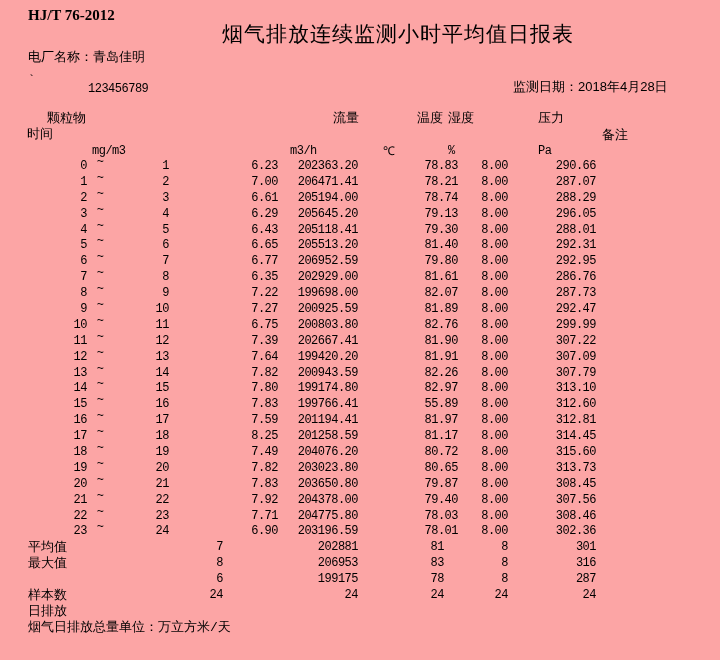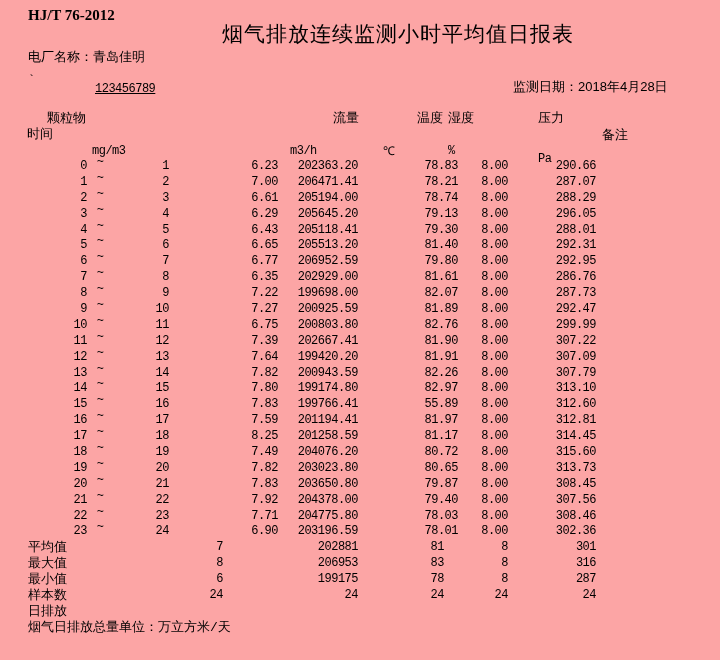--- a/index.html
+++ b/index.html
@@ -43,37 +43,37 @@
 <div class="page">
 
   <div class="abs std" style="left:28px; top:7px;">HJ/T 76-2012</div>
 
   <div class="abs title" style="left:222px; top:20px;">烟气排放连续监测小时平均值日报表</div>
 
   <div class="abs cjk" style="left:28px; top:49px;text-align:right;">电厂名称：青岛佳明</div>
 
   <div class="abs num" style="left:28px; top:74px;">`</div>
 
-  <div class="abs num" style="left:95px; top:82px;text-decoration:underline;">123456789</div>
+  <div class="abs num" style="left:88px; top:82px;">123456789</div>
 
   <div class="abs cjk" style="left:513px; top:79px;">监测日期：2018年4月28日</div>
 
   <div class="abs cjk" style="left:47px; top:110px;">颗粒物</div>
   <div class="abs cjk" style="left:27px; top:126px;">时间</div>
   <div class="abs cjk" style="left:333px; top:110px;">流量</div>
   <div class="abs cjk" style="left:417px; top:110px;">温度</div>
   <div class="abs cjk" style="left:448px; top:110px;">湿度</div>
   <div class="abs cjk" style="left:538px; top:110px;">压力</div>
   <div class="abs cjk" style="left:602px; top:127px;">备注</div>
 
   <div class="abs num" style="left:92px; top:144px;">mg/m3</div>
   <div class="abs num" style="left:290px; top:144px;">m3/h</div>
   <div class="abs num" style="left:383px; top:142px;">℃</div>
   <div class="abs num" style="left:448px; top:144px;">%</div>
-  <div class="abs num" style="left:538px; top:144px;margin-top:8px;">Pa</div>
+  <div class="abs num" style="left:538px; top:144px;">Pa</div>
 
   <div id="rows">
       <div class="row">
         <span class="c-t1">0</span>
         <span class="c-tild">~</span>
         <span class="c-t2">1</span>
         <span class="c-mg">6.23</span>
         <span class="c-flow">202363.20</span>
         <span class="c-temp">78.83</span>
         <span class="c-hum">8.00</span>
@@ -319,21 +319,20 @@
       </div>
       <div class="row sum">
         <span class="c-lbl">最大值</span>
         <span class="c-mg">8</span>
         <span class="c-flow">206953</span>
         <span class="c-temp">83</span>
         <span class="c-hum">8</span>
         <span class="c-pres">316</span>
       </div>
       <div class="row sum">
-        <span class="c-lbl">最小值</span>
         <span class="c-mg">6</span>
         <span class="c-flow">199175</span>
         <span class="c-temp">78</span>
         <span class="c-hum">8</span>
         <span class="c-pres">287</span>
       </div>
       <div class="row sum">
         <span class="c-lbl">样本数</span>
         <span class="c-mg">24</span>
         <span class="c-flow">24</span>

